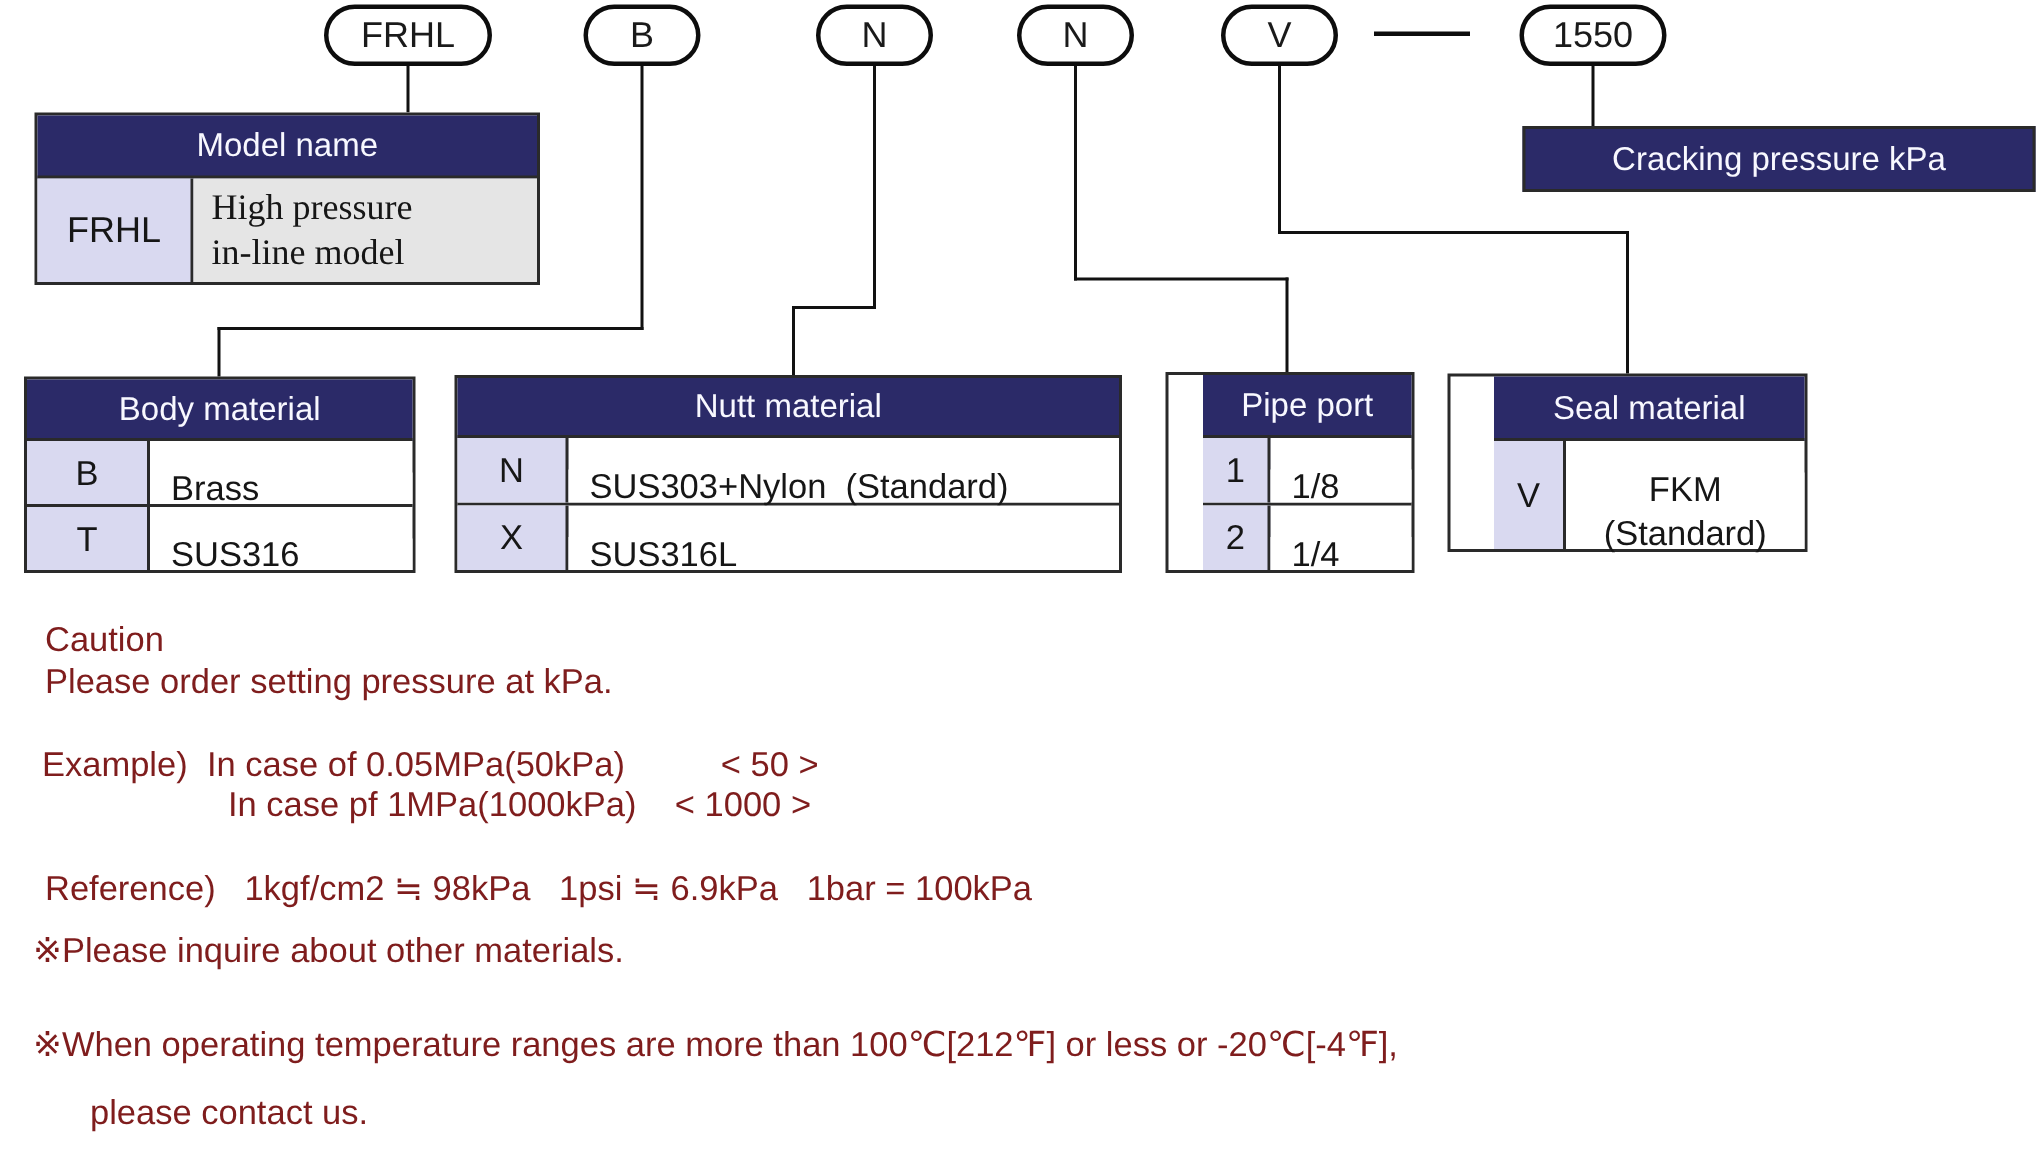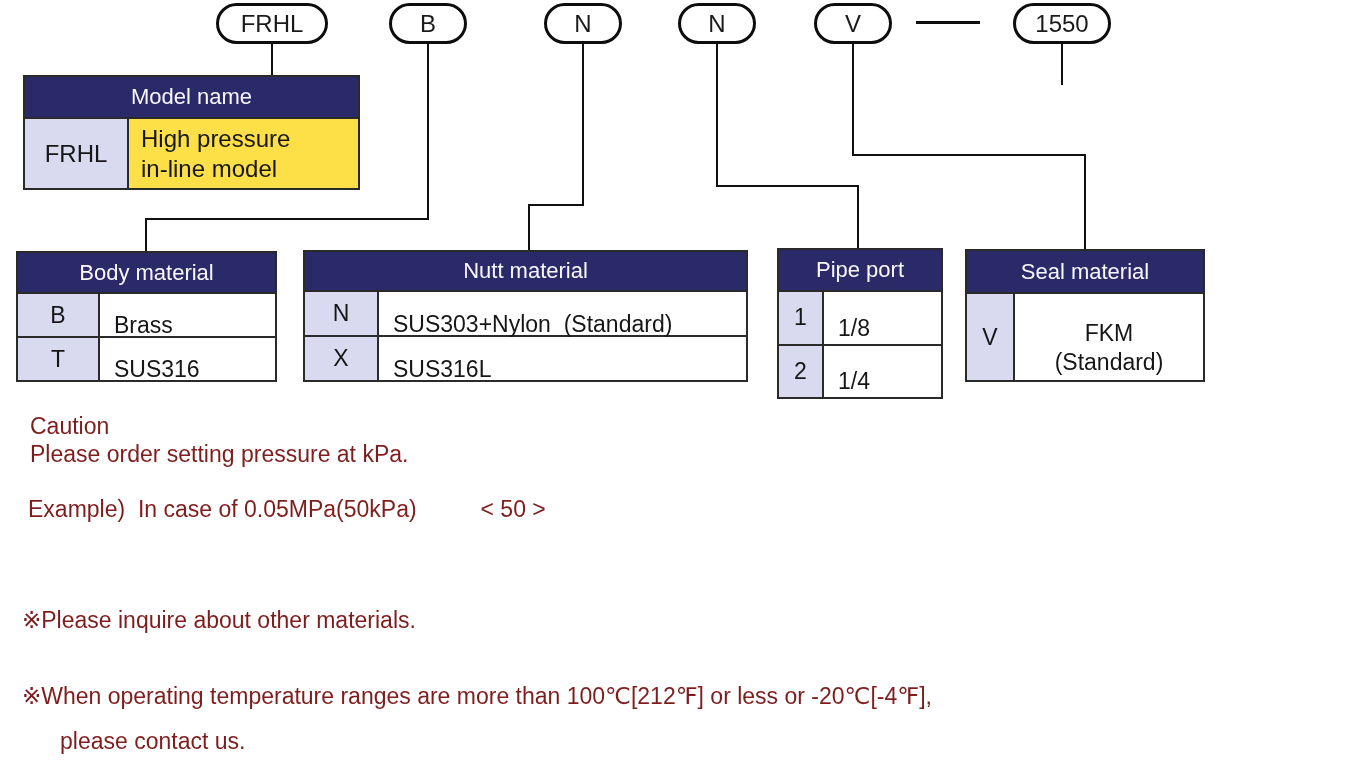--- a/index.html
+++ b/index.html
@@ -33,21 +33,21 @@
   .code{
     background:#d9d9f0;border-right:2px solid #2a2a2a;box-sizing:border-box;
     display:flex;align-items:center;justify-content:center;font-size:23px;flex:0 0 auto;
   }
   .val{
     flex:1 1 auto;display:flex;align-items:center;padding-left:14px;
     font-size:23px;white-space:pre;background:#ffffff;margin-top:21px;
   }
   .val.center{justify-content:center;padding-left:0;flex-direction:column;line-height:1.25;}
   .desc{flex:1 1 auto;display:flex;flex-direction:column;justify-content:center;
-    padding-left:12px;font-size:24px;line-height:1.25;background:#fde047;}
+    padding-left:12px;font-size:24px;line-height:1.25;background:#e5e5e5;font-family:Liberation Serif, serif;}
   
   .banner{
     position:absolute;box-sizing:border-box;border:2px solid #2a2a2a;background:#2b2a68;
     color:#f8f8ff;display:flex;align-items:center;justify-content:center;font-size:22px;
   }
   
   .note{position:absolute;font-size:23px;white-space:pre;color:#7f1d1d;line-height:1.2;}
 </style>
 </head>
 <body>
@@ -87,20 +87,21 @@
     <div class="th" style="height:42px;">Model name</div>
     <div class="tr">
       <div class="code" style="width:104px;font-size:24px;">FRHL</div>
       <div class="desc">
         <span>High pressure</span>
         <span>in-line model</span>
       </div>
     </div>
   </div>
 
+  <div class="banner" style="left:1015px;top:84px;width:342px;height:44px;">Cracking pressure kPa</div>
 
   <div class="tbl" style="left:16px;top:251px;width:261px;height:131px;">
     <div class="th" style="height:41px;">Body material</div>
     <div class="tr">
       <div class="code" style="width:82px;">B</div>
       <div class="val">Brass</div>
     </div>
     <div class="tr">
       <div class="code" style="width:82px;">T</div>
       <div class="val">SUS316</div>
@@ -112,43 +113,45 @@
     <div class="tr">
       <div class="code" style="width:74px;">N</div>
       <div class="val">SUS303+Nylon  (Standard)</div>
     </div>
     <div class="tr">
       <div class="code" style="width:74px;">X</div>
       <div class="val">SUS316L</div>
     </div>
   </div>
 
-  <div class="tbl" style="left:777px;top:248px;width:166px;height:151px;">
+  <div class="tbl" style="left:777px;top:248px;width:166px;height:134px;padding-left:23px;">
     <div class="th" style="height:42px;">Pipe port</div>
     <div class="tr">
       <div class="code" style="width:45px;">1</div>
       <div class="val">1/8</div>
     </div>
     <div class="tr">
       <div class="code" style="width:45px;">2</div>
       <div class="val">1/4</div>
     </div>
   </div>
 
-  <div class="tbl" style="left:965px;top:249px;width:240px;height:133px;">
+  <div class="tbl" style="left:965px;top:249px;width:240px;height:119px;padding-left:29px;">
     <div class="th" style="height:43px;">Seal material</div>
     <div class="tr">
       <div class="code" style="width:48px;">V</div>
       <div class="val center">
         <span>FKM</span>
         <span>(Standard)</span>
       </div>
     </div>
   </div>
 
   <div class="note" style="left:30px;top:413px;">Caution</div>
   <div class="note" style="left:30px;top:441px;">Please order setting pressure at kPa.</div>
   <div class="note" style="left:28px;top:496px;">Example)  In case of 0.05MPa(50kPa)          &lt; 50 &gt;</div>
-  <div class="note" style="left:22px;top:607px;">※Please inquire about other materials.</div>
+  <div class="note" style="left:152px;top:523px;">In case pf 1MPa(1000kPa)    &lt; 1000 &gt;</div>
+  <div class="note" style="left:30px;top:579px;">Reference)   1kgf/cm2 ≒ 98kPa   1psi ≒ 6.9kPa   1bar = 100kPa</div>
+  <div class="note" style="left:22px;top:620px;">※Please inquire about other materials.</div>
   <div class="note" style="left:22px;top:683px;">※When operating temperature ranges are more than 100℃[212℉] or less or -20℃[-4℉],</div>
   <div class="note" style="left:60px;top:728px;">please contact us.</div>
 
 </div>
 
 </body></html>

